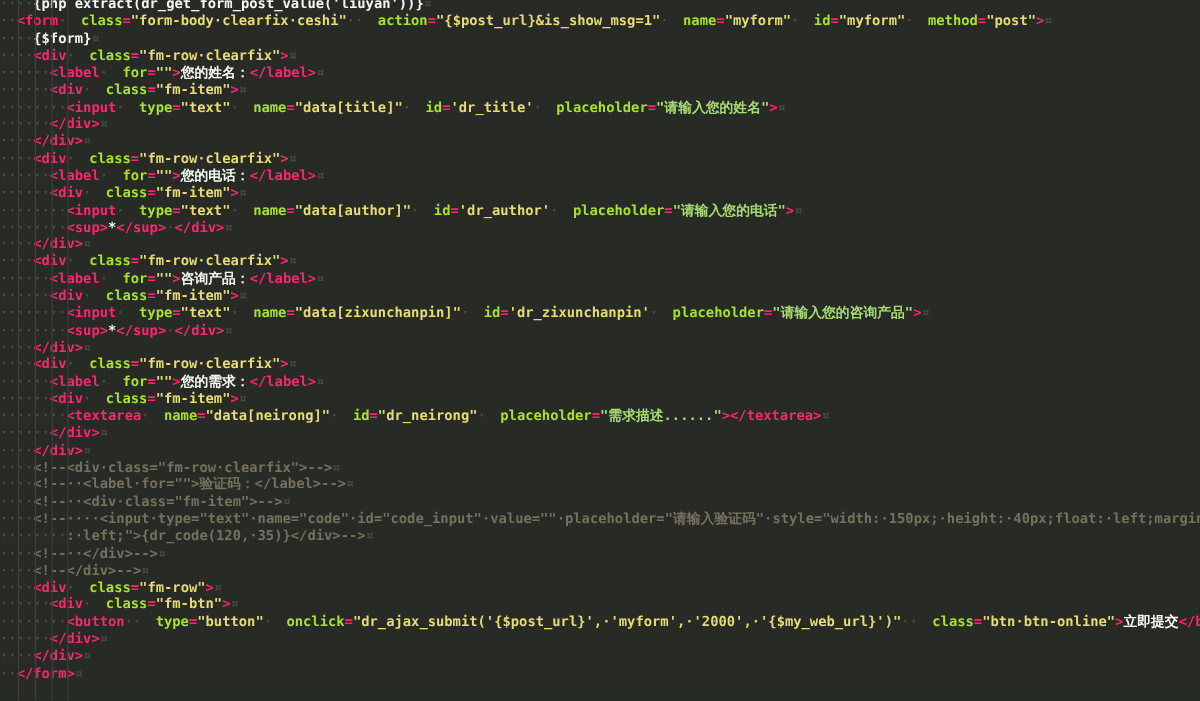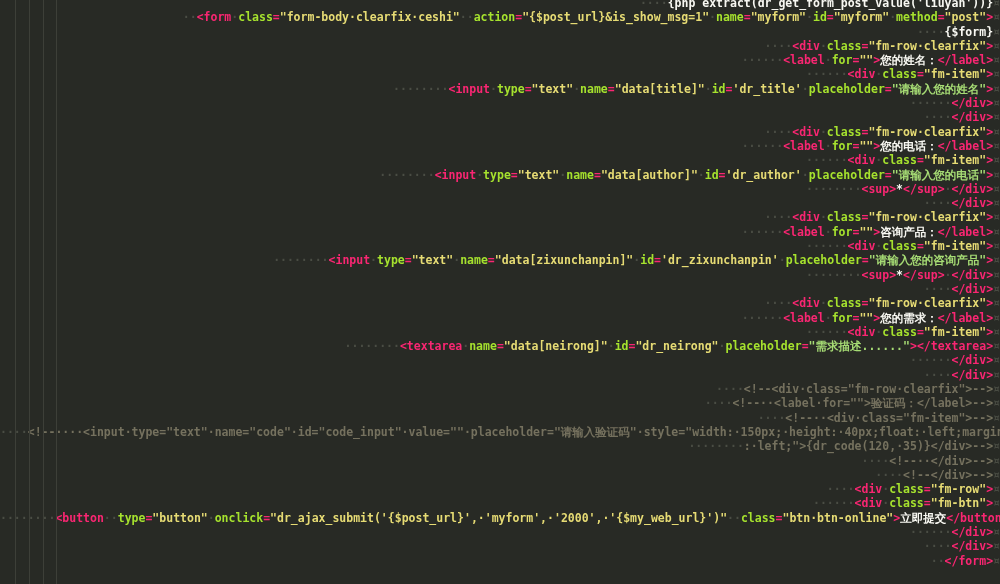--- a/index.html
+++ b/index.html
@@ -12,40 +12,39 @@
     position: relative;
     width: 1000px;
     height: 584px;
     background: #282a25;
     overflow: hidden;
     font-family: "DejaVu Sans Mono", "Liberation Mono", monospace;
     font-size: 11.5px;
     line-height: 14.3px;
     font-weight: bold;
     letter-spacing: 0px;
-    text-align: right;
     -webkit-font-smoothing: none;
   }
   .code-area {
     position: absolute;
     left: 0;
     top: -4px;
     width: 1000px;
     white-space: pre;
   }
   .ln {
     height: 14.3px;
     white-space: pre;
     overflow: hidden;
     position: relative;
   }
   
   .ws       { color: #4a4d44; }   
   .tag      { color: #f92672; }
-  .attr     { color: #a6e22e; }
+  .attr     { color: #a6e22e; margin-left: 12px; }
   .eq       { color: #f92672; }
   .str      { color: #e6db74; }
   .strg     { color: #a6db74; }
   .plain    { color: #f8f8f2; }
   .cmt      { color: #75715e; }
   .cr       { color: #4a4d44; }   
   .php      { color: #f8f8f2; }
   
   .guide {
     position: absolute;

